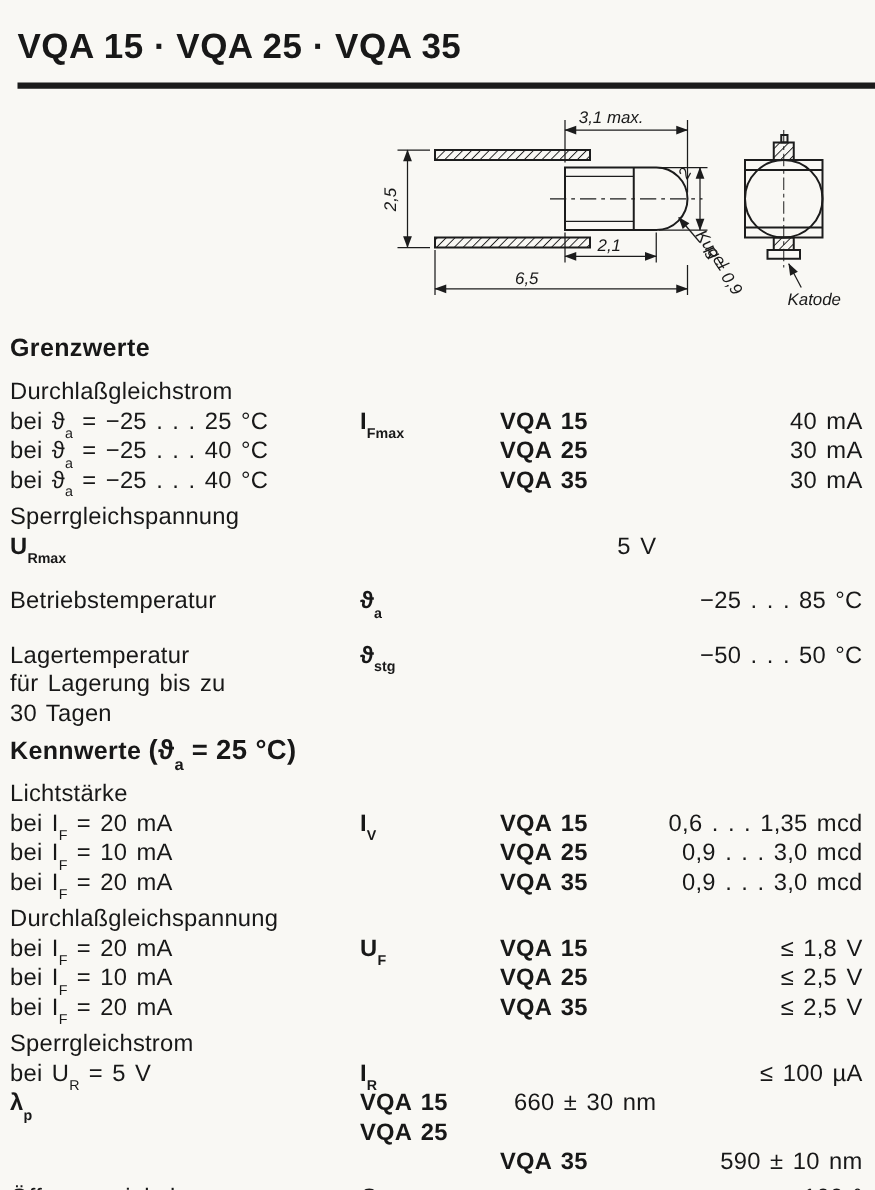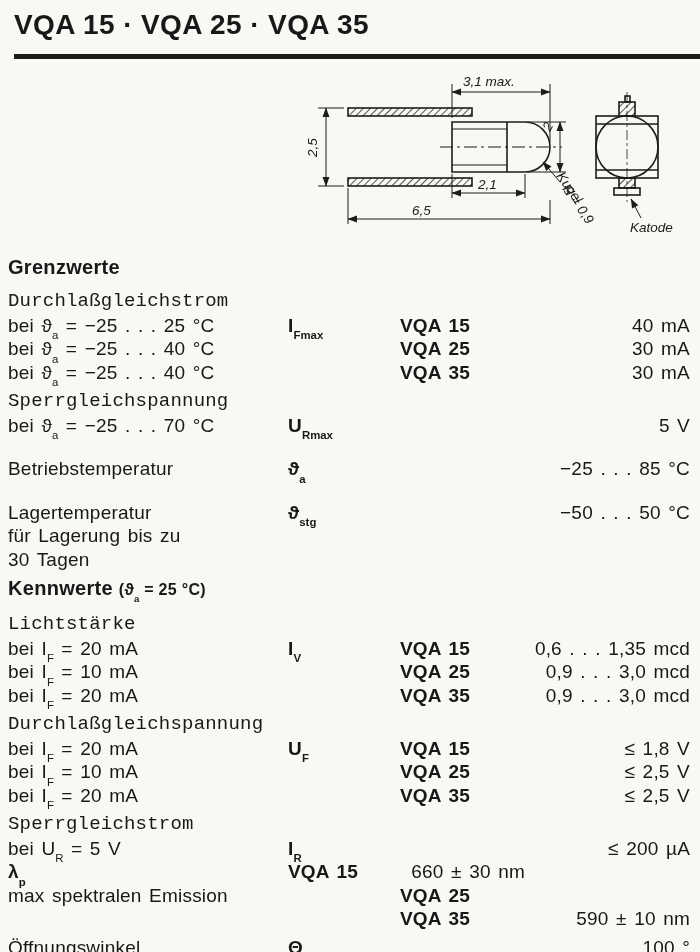--- a/index.html
+++ b/index.html
@@ -2,35 +2,35 @@
 <html><head>
 <meta charset="utf-8">
 <style>
   * { margin:0; padding:0; box-sizing:border-box; }
   html,body { background:#e8e7e3; }
   .page {
     position:relative; width:700px; height:952px; overflow:hidden;
     background:#f9f8f4; color:#181818;
     font-family:"Liberation Sans","DejaVu Sans",sans-serif;
   }
-  .header { padding:8px 14px 0 14px; }
+  .header { padding:8px 14px 0 14px;margin-top:12px; }
   h1 { font-size:28px; line-height:34px; font-weight:700; letter-spacing:.4px; }
   .rule { height:5px; background:#1b1b1b; margin:12px 0 0 14px; }
   .drawing { position:relative; height:193px; }
   .drawing svg { position:absolute; left:300px; top:13px; }
   .dim-text { font:italic 13.5px "Liberation Sans","DejaVu Sans",sans-serif; fill:#1a1a1a; }
   .section-heading { font-size:20px; line-height:26px; font-weight:700; padding:2px 8px; letter-spacing:.3px; }
-  .hcond { font-size:16px; font-weight:700; }
+  .hcond { font-size:22px; font-weight:700; }
   .rows { padding:2px 0; }
   .row {
     display:grid; grid-template-columns:280px 112px 125px 1fr;
     padding:0 10px 0 8px; font-size:19px; line-height:23.5px;
     letter-spacing:.2px; word-spacing:2px; white-space:nowrap;
   }
-  .row.group { margin-top:6px;font-family:Liberation Mono, monospace; }
+  .row.group { margin-top:6px; }
   .row.sp { margin-top:20px; }
   .row.sp2 { margin-top:5px; }
   .c-value { text-align:right; }
   .c-sym, .c-type { font-weight:700; }
   sub { font-size:60%; line-height:0; position:relative; top:.28em; letter-spacing:0; }
 </style>
 </head>
 <body>
 
 <div class="page">
@@ -136,21 +136,20 @@
           <span class="c-type">VQA 35</span>
           <span class="c-value">30 mA</span>
         </div>
         <div class="row group">
           <span class="c-label">Sperrgleichspannung</span>
           <span class="c-sym"></span>
           <span class="c-type"></span>
           <span class="c-value"></span>
         </div>
         <div class="row">
-          <span class="c-label">bei ϑ<sub>a</sub> = −25 . . . 70 °C</span>
           <span class="c-sym">U<sub>Rmax</sub></span>
           <span class="c-type"></span>
           <span class="c-value">5 V</span>
         </div>
         <div class="row sp">
           <span class="c-label">Betriebstemperatur</span>
           <span class="c-sym">ϑ<sub>a</sub></span>
           <span class="c-type"></span>
           <span class="c-value">−25 . . . 85 °C</span>
         </div>
@@ -232,29 +231,28 @@
         <div class="row group">
           <span class="c-label">Sperrgleichstrom</span>
           <span class="c-sym"></span>
           <span class="c-type"></span>
           <span class="c-value"></span>
         </div>
         <div class="row">
           <span class="c-label">bei U<sub>R</sub> = 5 V</span>
           <span class="c-sym">I<sub>R</sub></span>
           <span class="c-type"></span>
-          <span class="c-value">≤ 200 µA</span>
+          <span class="c-value">≤ 100 µA</span>
         </div>
         <div class="row">
           <span class="c-sym">λ<sub>p</sub></span>
           <span class="c-type">VQA 15</span>
           <span class="c-value">660 ± 30 nm</span>
         </div>
         <div class="row">
-          <span class="c-label">max spektralen Emission</span>
           <span class="c-sym"></span>
           <span class="c-type">VQA 25</span>
         </div>
         <div class="row">
           <span class="c-label"></span>
           <span class="c-sym"></span>
           <span class="c-type">VQA 35</span>
           <span class="c-value">590 ± 10 nm</span>
         </div>
         <div class="row sp2">

